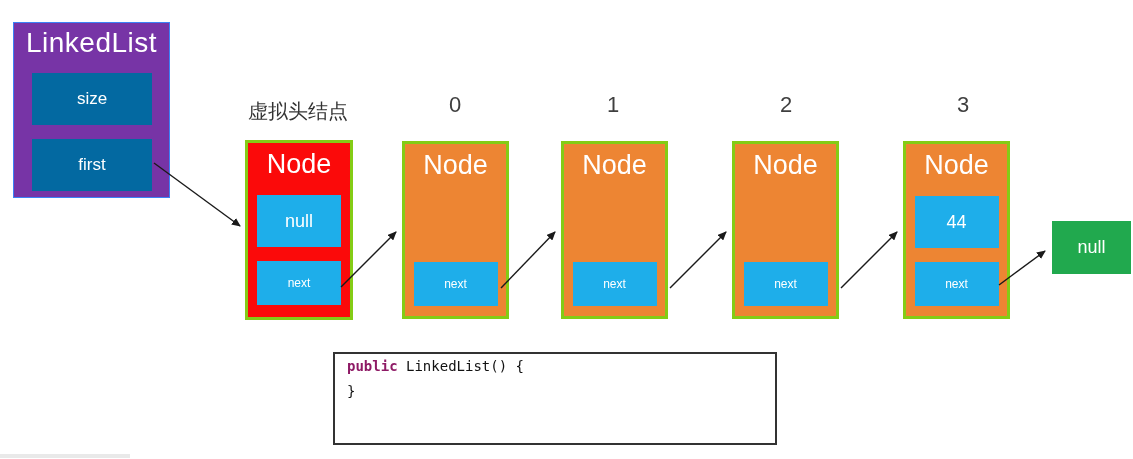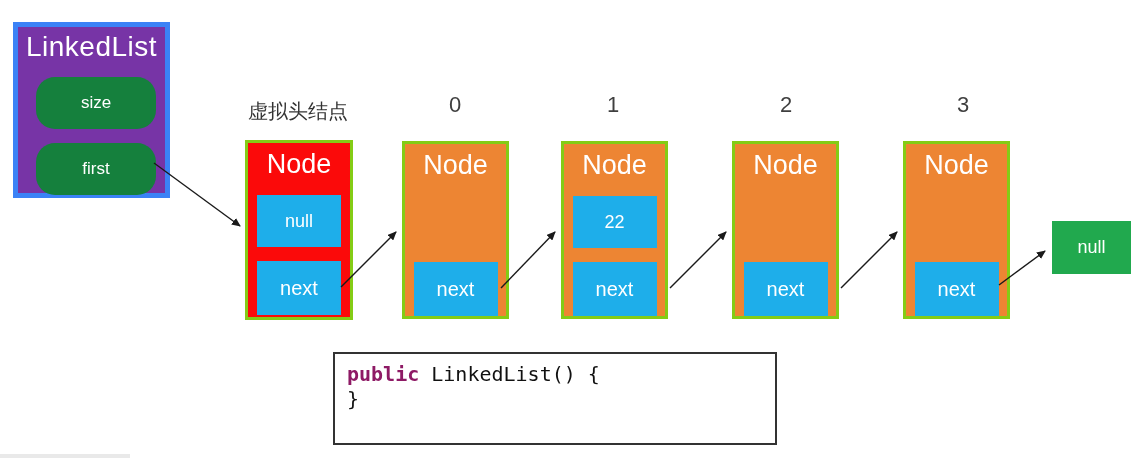--- a/index.html
+++ b/index.html
@@ -6,30 +6,30 @@
   html, body { background: #ffffff; }
   body {
     font-family: "Liberation Sans", "DejaVu Sans", sans-serif;
     width: 1133px; height: 459px; position: relative; overflow: hidden;
   }
   .canvas { position: absolute; left: 0; top: 0; width: 1133px; height: 459px; }
 
   
   .ll-box {
     position: absolute; left: 13px; top: 22px; width: 157px; height: 176px;
-    background: #7734A6; border: 5px solid #3b82f6;
+    background: #7734A6; border: 1px solid #3b82f6;
   }
   .ll-title {
     color: #ffffff; font-size: 28px; text-align: center; margin-top: 4px;
     letter-spacing: 0.5px;
   }
   .field-box {
     position: absolute; left: 18px; width: 120px; height: 52px;
-    background: #15803d; color: #ffffff; font-size: 17px;
-    display: flex; align-items: center; justify-content: center; border-radius: 19px;
+    background: #0369a1; color: #ffffff; font-size: 17px;
+    display: flex; align-items: center; justify-content: center;
   }
   .ll-box .field-size  { top: 50px; }
   .ll-box .field-first { top: 116px; }
 
   
   .virtual-head-label {
     position: absolute; left: 298px; top: 98px; transform: translateX(-50%);
     font-size: 20px; color: #333333; white-space: nowrap;
   }
   .index-label {
@@ -48,42 +48,42 @@
   .node-2 { left: 732px; } .node-3 { left: 903px; }
   .node-title {
     color: #ffffff; font-size: 27px; text-align: center; margin-top: 6px;
   }
   .node .inner-box {
     position: absolute; left: 50%; transform: translateX(-50%);
     width: 84px; height: 52px; background: #1EAEEA;
     color: #ffffff; display: flex; align-items: center; justify-content: center;
   }
   .node .value-box { top: 52px; font-size: 18px; }
-  .node .next-box  { top: 118px; height: 54px; font-size: 20px; }
+  .node .next-box  { top: 118px; height: 44px; font-size: 12px; }
 
   
   .null-box {
     position: absolute; left: 1052px; top: 221px; width: 79px; height: 53px;
     background: #21A94E; color: #ffffff; font-size: 18px;
     display: flex; align-items: center; justify-content: center;
   }
 
   
   svg.arrow-layer {
     position: absolute; left: 0; top: 0; width: 1133px; height: 459px;
     pointer-events: none;
   }
   .arrow-line { stroke: #1a1a1a; stroke-width: 1.4; }
 
   
   .code-box {
     position: absolute; left: 333px; top: 352px; width: 444px; height: 93px;
-    background: #ffffff; border: 2px solid #333333; padding: 8px 12px;
+    background: #ffffff; border: 2px solid #333333; padding: 0 12px;
     font-family: "DejaVu Sans Mono", "Liberation Mono", monospace;
-    font-size: 20px; line-height: 25px; color: #111111;
+    font-size: 14px; line-height: 25px; color: #111111;
   }
   .code-line { white-space: pre; }
   .tok-kw    { color: #8E1A65; font-weight: bold; }
   .tok-var   { color: #2828CC; font-weight: bold; }
   .tok-plain { color: #111111; }
 
   
   .bottom-bar {
     position: absolute; left: 0; top: 454px; width: 130px; height: 4px;
     background: #e9e9e9;
@@ -112,29 +112,29 @@
     <div class="inner-box value-box">null</div>
     <div class="inner-box next-box">next</div>
   </div>
 
   <div class="node node-orange node-0">
     <div class="node-title">Node</div>
     <div class="inner-box next-box">next</div>
   </div>
   <div class="node node-orange node-1">
     <div class="node-title">Node</div>
-    <div class="inner-box value-box">22</div>
     <div class="inner-box next-box">next</div>
   </div>
   <div class="node node-orange node-2">
     <div class="node-title">Node</div>
     <div class="inner-box next-box">next</div>
   </div>
   <div class="node node-orange node-3">
     <div class="node-title">Node</div>
+    <div class="inner-box value-box">44</div>
     <div class="inner-box next-box">next</div>
   </div>
 
   <div class="null-box">null</div>
 
   <svg class="arrow-layer" viewBox="0 0 1133 459">
     <defs>
       <marker id="ah" markerWidth="10" markerHeight="8" refX="8" refY="4" orient="auto" markerUnits="userSpaceOnUse">
         <path d="M0,0 L9,4 L0,8 z" fill="#1a1a1a"></path>
       </marker>

